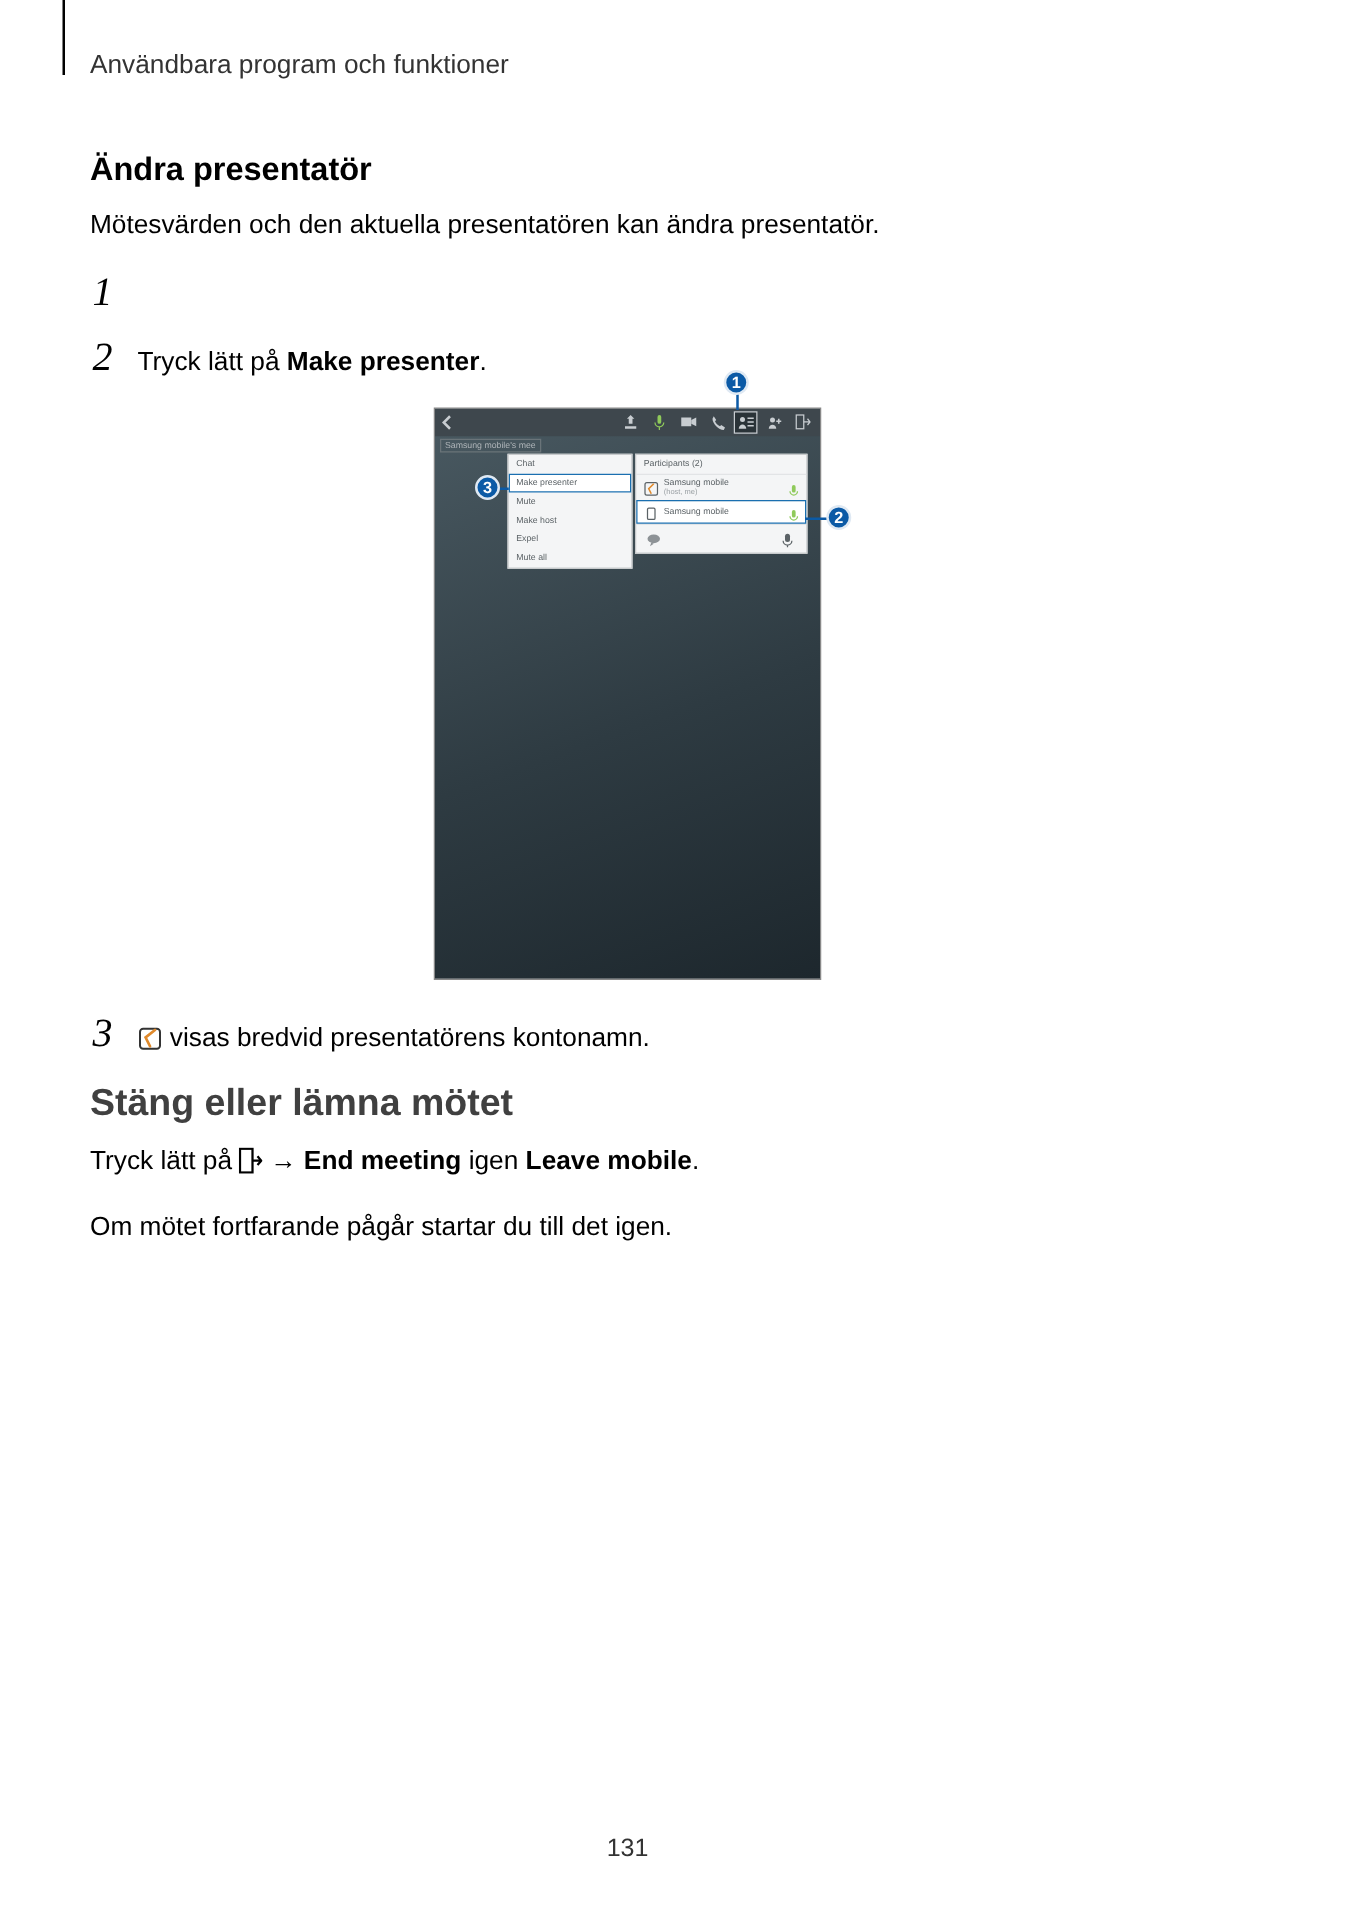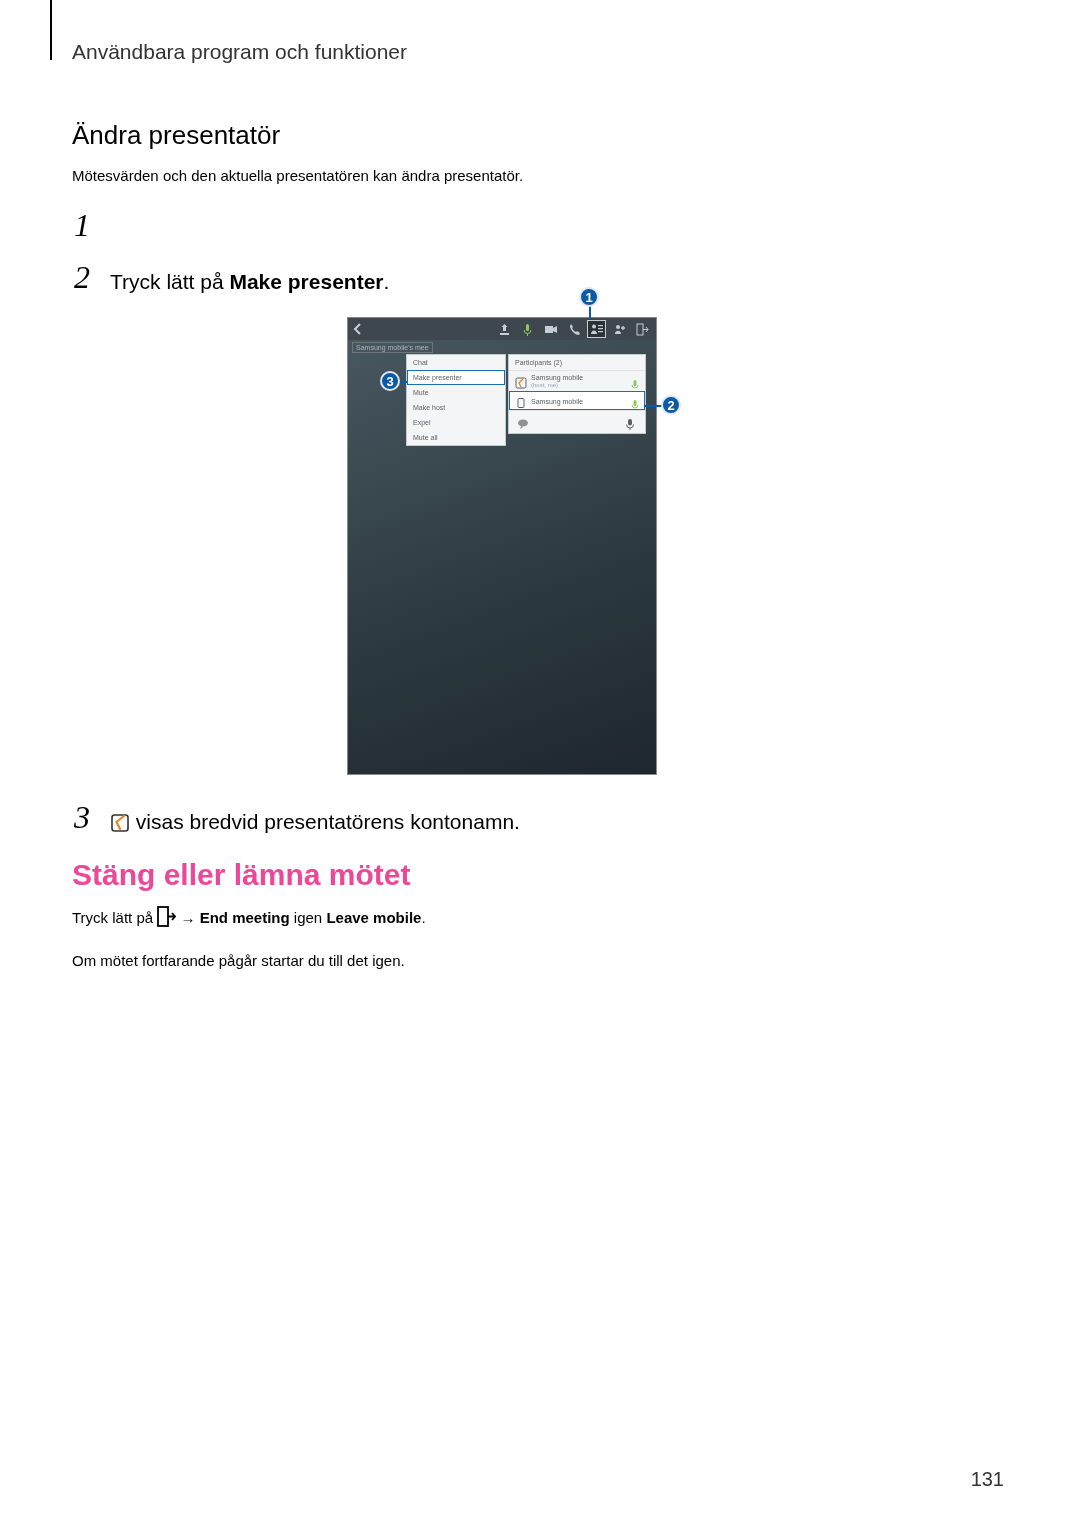--- a/index.html
+++ b/index.html
@@ -1,28 +1,28 @@
 <!DOCTYPE html>
 <html><head>
 <meta charset="utf-8">
 <style>
   html,body{margin:0;padding:0;background:#fff;font-family:"Segoe UI","Helvetica Neue",Arial,sans-serif;color:#000}
   .page{width:1004px;height:1527px;position:relative;box-sizing:border-box;padding:40px 72px 0 72px}
   .left-rule{position:absolute;left:50px;top:0;width:2px;height:60px;background:#000}
   .running-head{font-size:21px;color:#333;margin:0 0 56px 0}
-  .h3{font-size:26px;font-weight:400;margin:0 0 14px 0}
-  .p{font-size:15px;line-height:1.45;margin:0 0 22px 0}
+  .h3{font-size:26px;font-weight:700;margin:0 0 14px 0}
+  .p{font-size:21px;line-height:1.45;margin:0 0 22px 0}
   .step{display:flex;align-items:flex-start;gap:18px;margin:0 0 20px 0}
   .stepnum{font-family:Georgia,serif;font-style:oblique;font-size:32px;line-height:1;min-width:20px;text-align:center}
   .stepbody{font-size:21px;line-height:1.45;padding-top:6px}
   .bold{font-weight:700}
   .inline-icon{display:inline-block;vertical-align:-4px}
   .inline-icon svg{display:block}
-  .h2{font-size:30px;font-weight:600;color:#ec4899;margin:16px 0 14px 0}
-  .pagenum{position:absolute;bottom:36px;left:0;right:0;text-align:right;font-size:20px;color:#333}
+  .h2{font-size:30px;font-weight:600;color:#404040;margin:16px 0 14px 0}
+  .pagenum{position:absolute;bottom:36px;left:0;right:0;text-align:center;font-size:20px;color:#333}
 
   
   .figwrap{position:relative;width:310px;height:458px;margin:18px auto 26px auto}
   .phone{position:absolute;inset:0;background:linear-gradient(160deg,#4a5a62 0%,#2e3b42 55%,#1d272d 100%);border:1px solid #888}
   .topbar{position:absolute;left:0;right:0;top:0;height:22px;background:#3e474d;display:flex;align-items:center}
   .tb-back{width:20px;height:22px;display:flex;align-items:center;justify-content:center;color:#c8cdd1;font-size:14px}
   .tb-spacer{flex:1}
   .tb-icons{display:flex;gap:4px;padding-right:4px}
   .tb-ico{width:19px;height:18px;border:1px solid transparent;display:flex;align-items:center;justify-content:center;box-sizing:border-box}
   .tb-ico svg{display:block}

